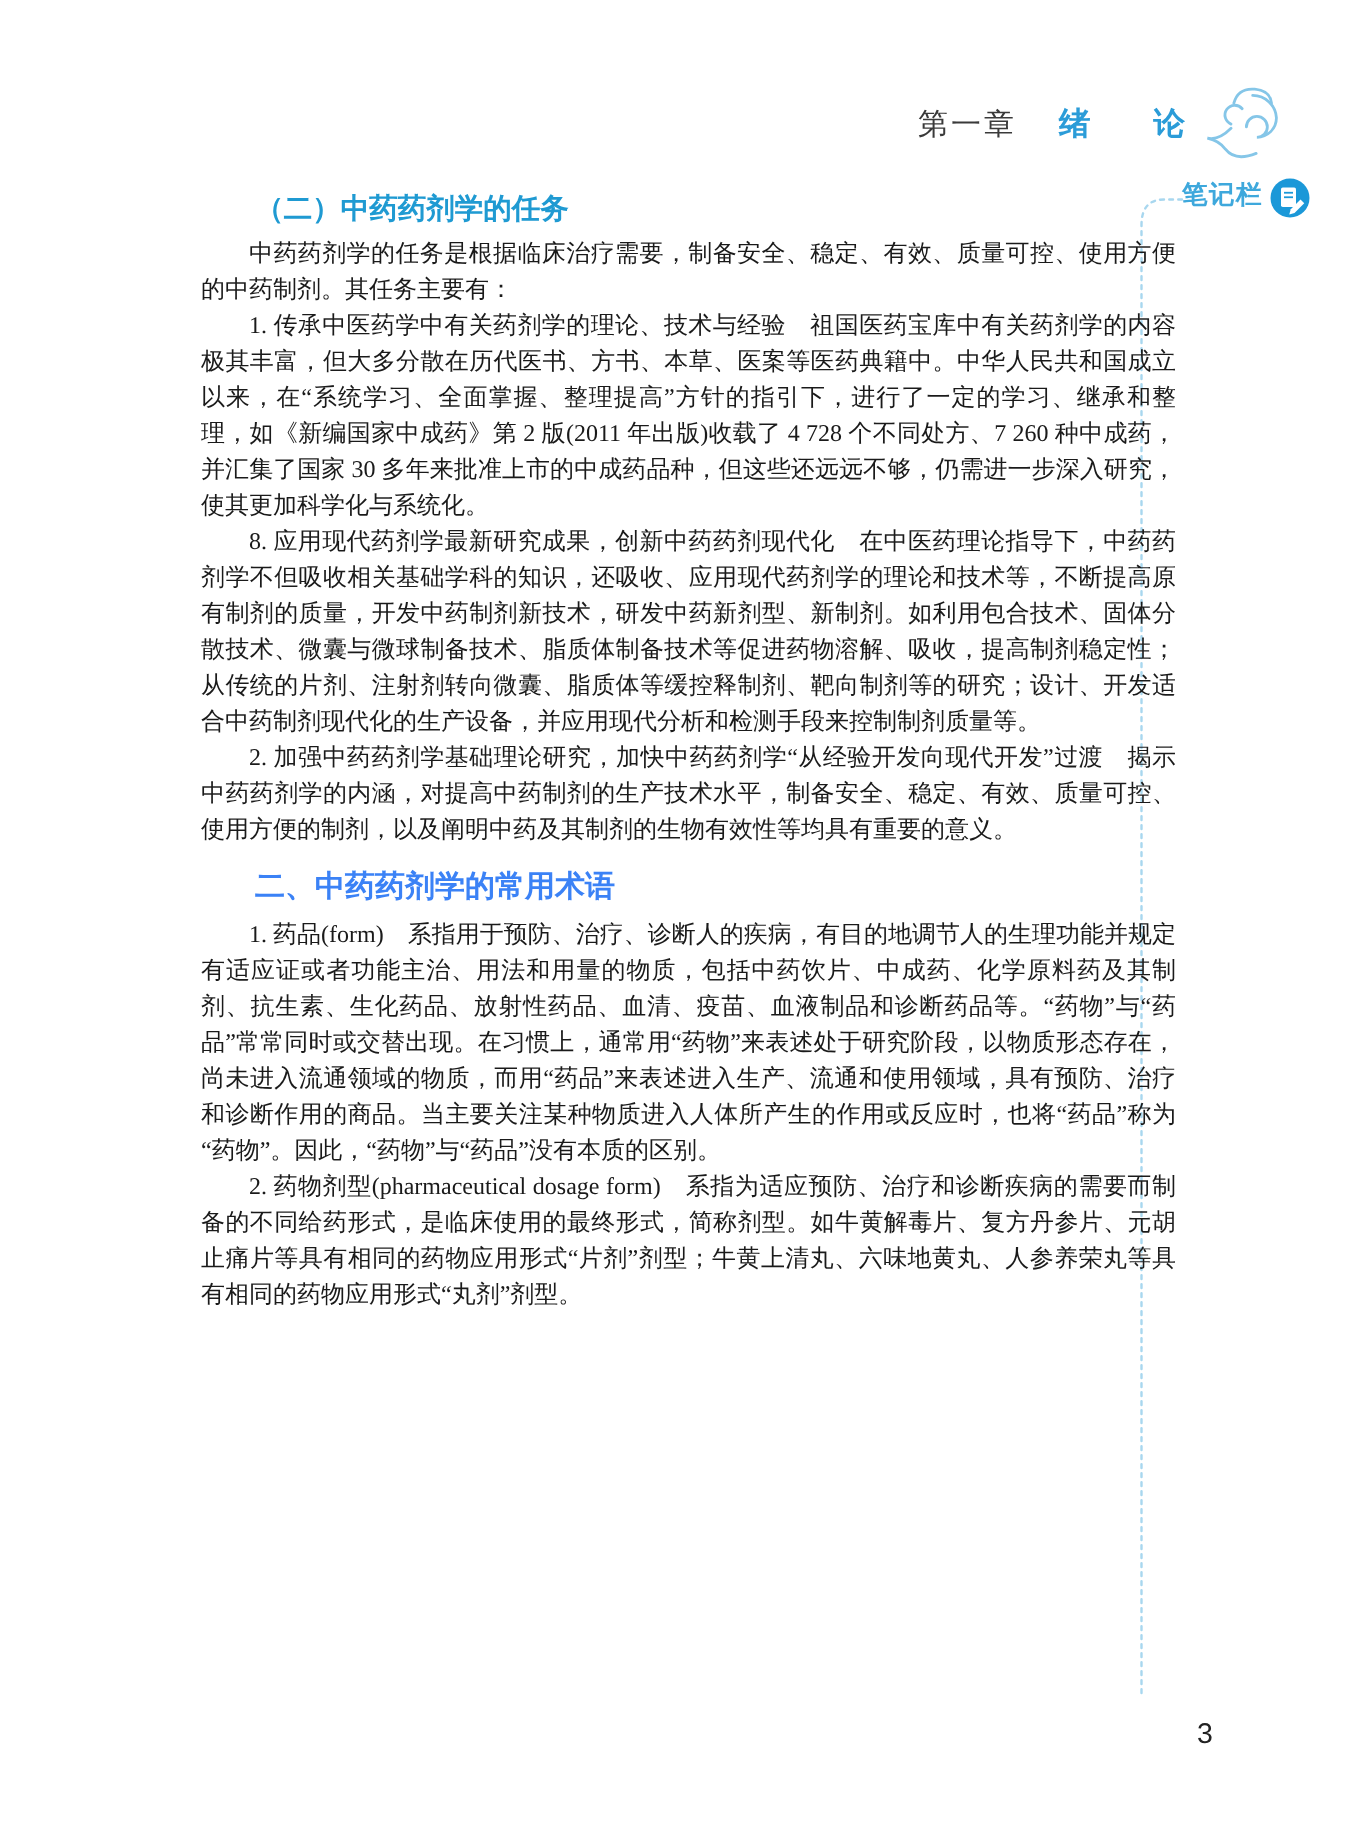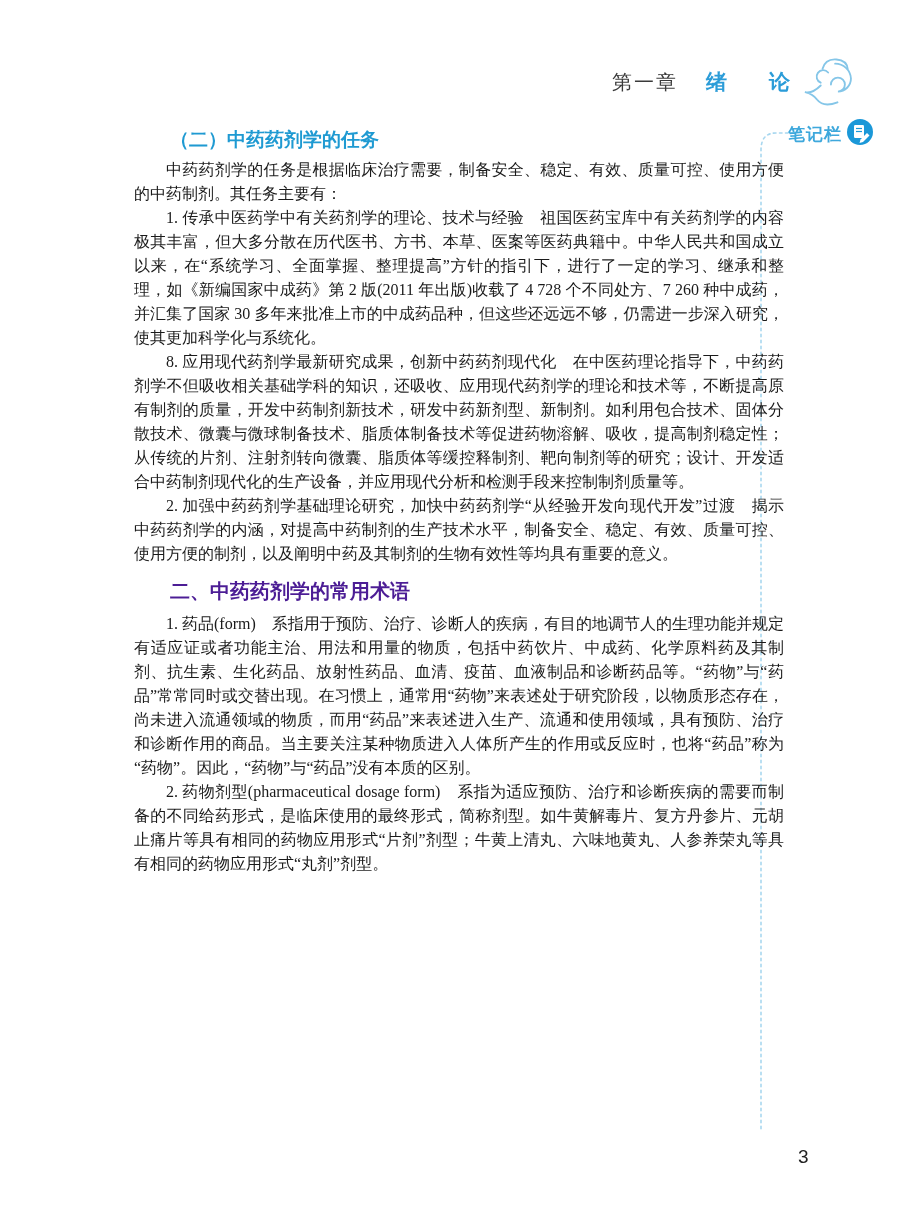--- a/index.html
+++ b/index.html
@@ -22,21 +22,21 @@
   .chapter-num{color:#3a3a3a;letter-spacing:2px;font-weight:400;}
   .title-char{color:#2b9cd8;font-weight:700;font-size:21px;}
   .title-char.c1{margin-left:28px;}
   .title-char.c2{margin-left:42px;}
   .cloud{margin-left:10px;margin-top:-6px;}
 
   
   .rule-svg{position:absolute;top:0;left:0;pointer-events:none;}
   .notes-tab{
     position:absolute;top:118px;left:788px;
-    display:flex;align-items:flex-end;
+    display:flex;align-items:flex-start;
   }
   .notes-label{
     color:#3ea8dc;font-size:17px;font-weight:700;
     font-family:"Liberation Sans","DejaVu Sans",sans-serif;
     letter-spacing:1px;
   }
   .notes-icon{margin-left:4px;}
 
   
   .content{
@@ -48,21 +48,21 @@
   .content p{margin:0;text-indent:2em;}
   .lead{font-weight:400;}
   .sub-heading{
     color:#1f9ad2;
     font-family:"Liberation Sans","DejaVu Sans",sans-serif;
     font-weight:700;font-size:19px;line-height:28px;
     text-indent:1.9em;
     margin:0 0 4px 0;
   }
   .terms-heading{
-    color:#4c1d95;
+    color:#3b82f6;
     font-weight:700;font-size:20px;line-height:26px;
     text-indent:1.8em;
     margin:12px 0 8px 0;
   }
 
   
   .folio{
     position:absolute;left:798px;top:1146px;
     font-size:19px;color:#222;
     font-family:"Liberation Sans","DejaVu Sans",sans-serif;

